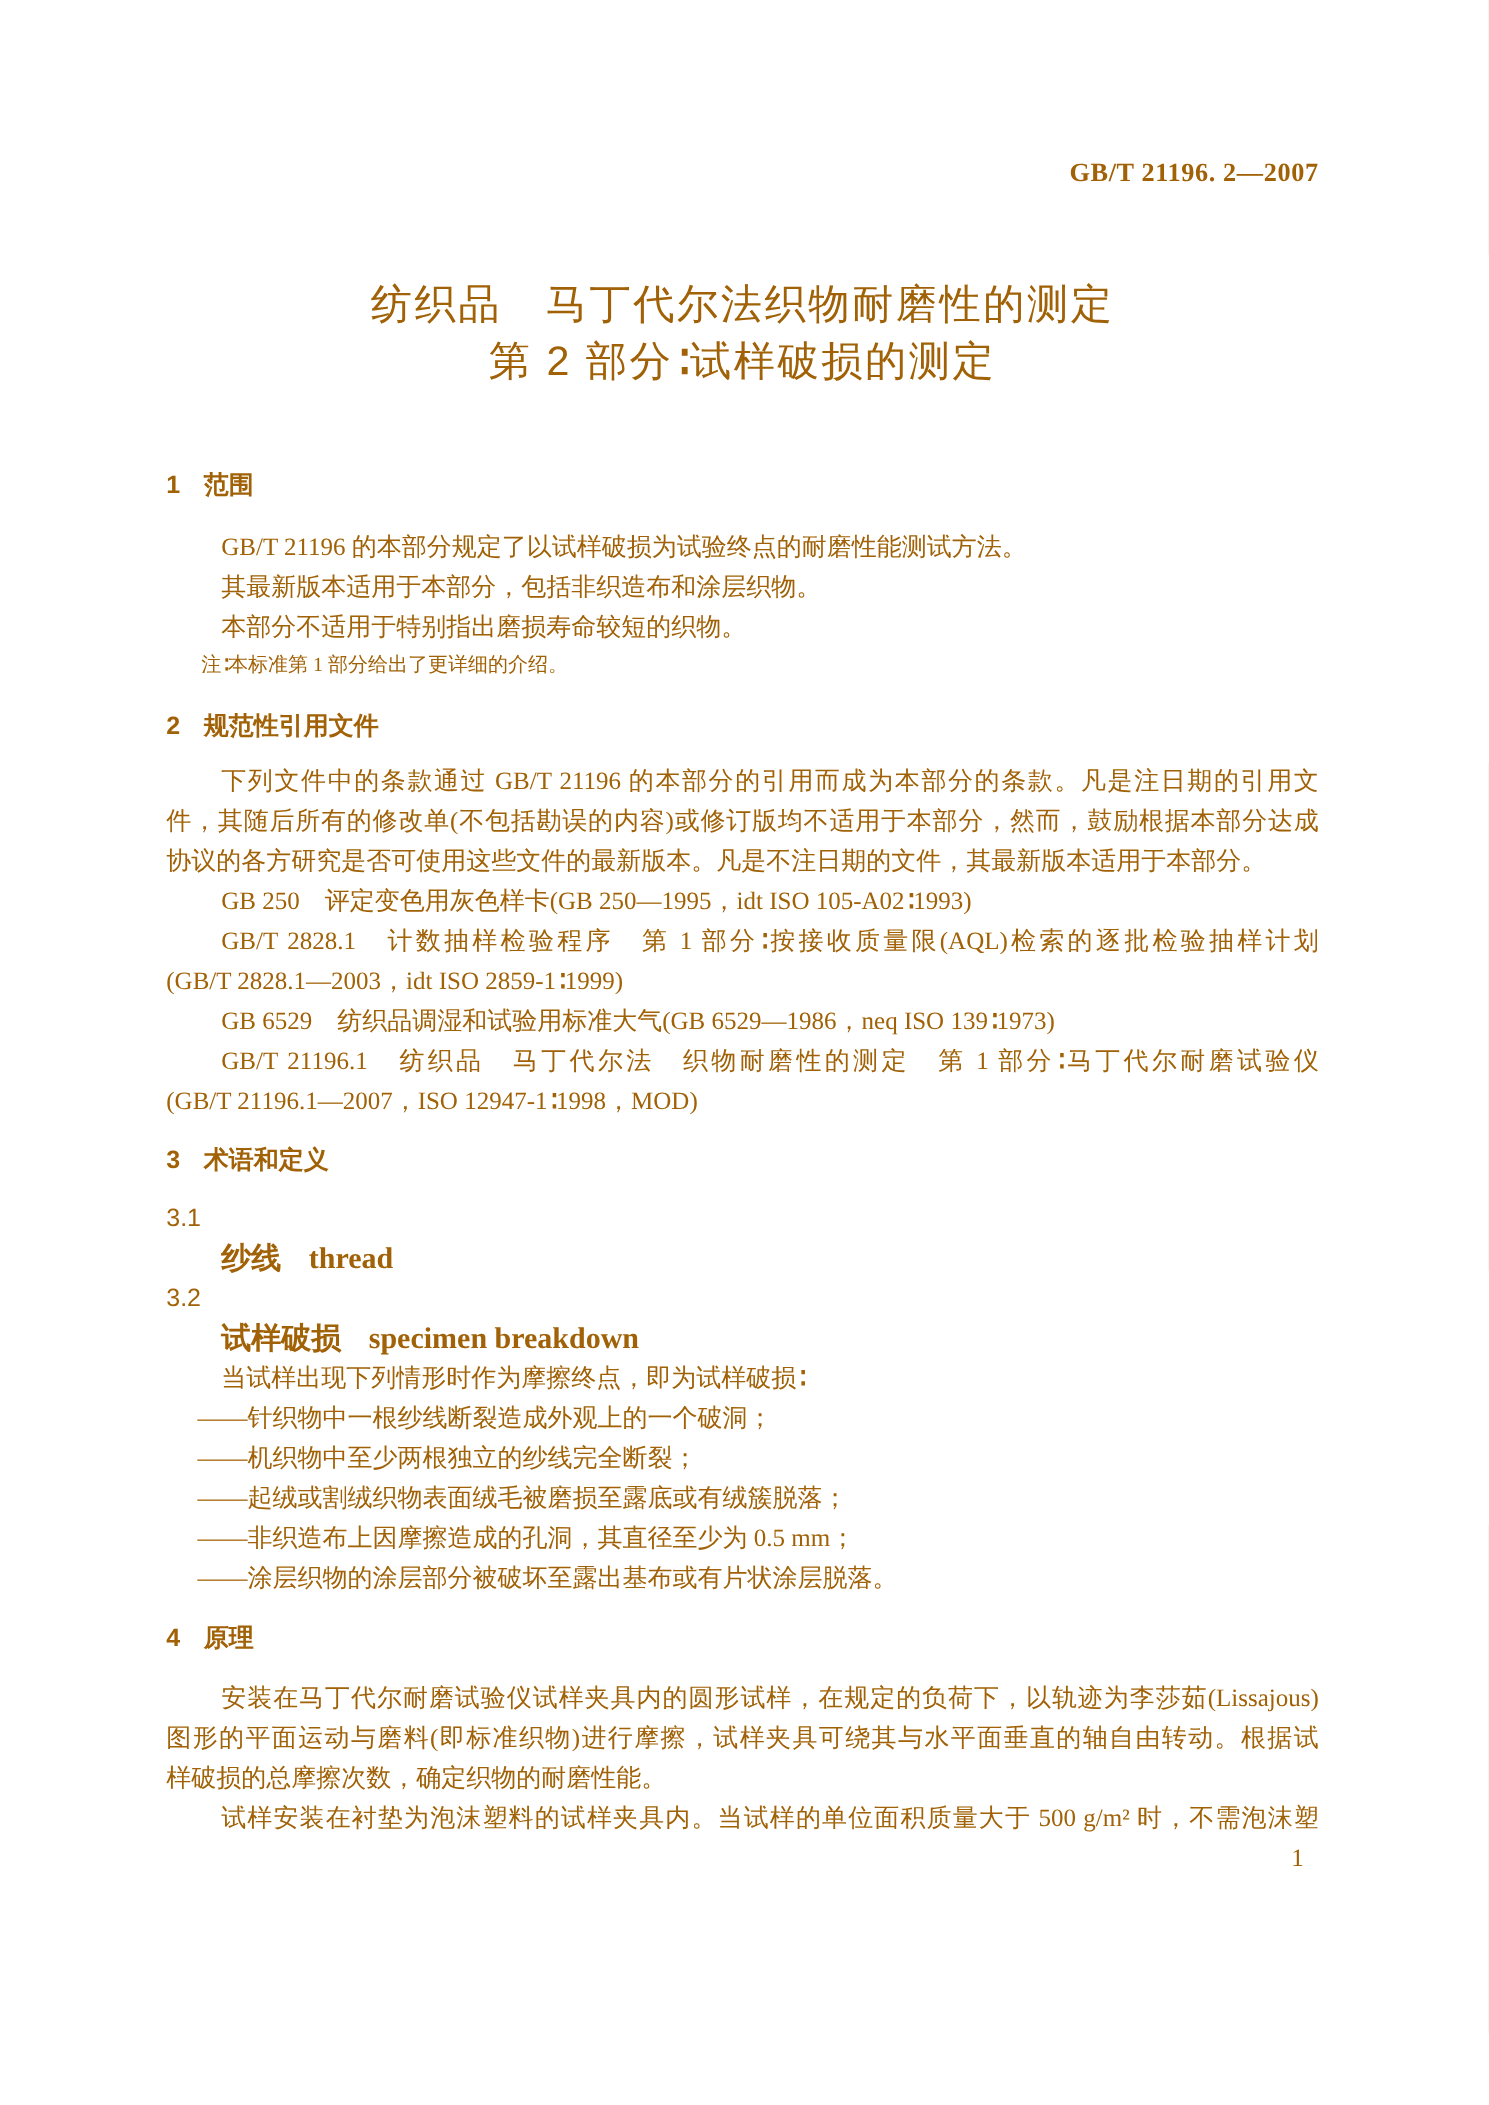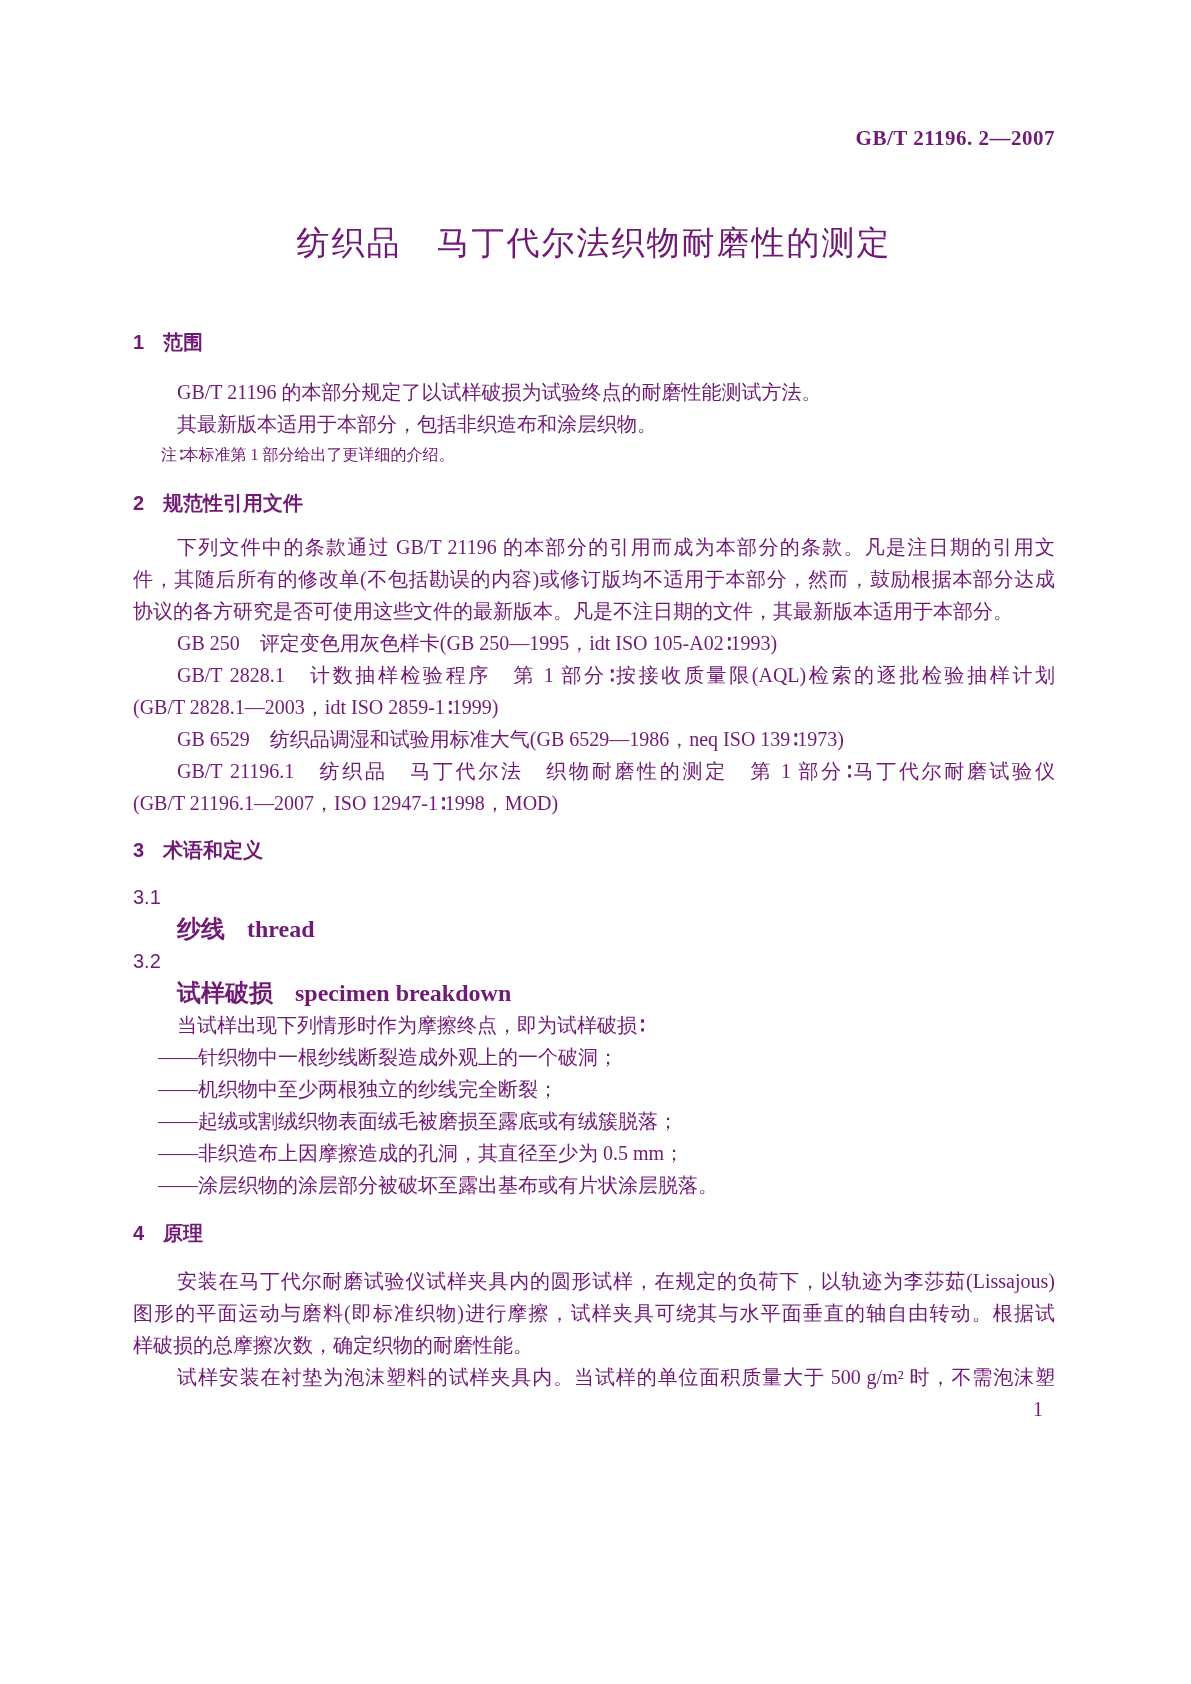--- a/index.html
+++ b/index.html
@@ -3,21 +3,21 @@
 <meta charset="utf-8">
 <style>
   * { margin: 0; padding: 0; box-sizing: border-box; }
   html,body { background: #e8e8e8; }
   .page {
     position: relative;
     width: 1191px;
     height: 1684px;
     margin: 0 auto;
     background: #ffffff;
-    color: #701a75;
+    color: #a16207;
     font-family: "Liberation Serif", serif;
     overflow: hidden;
   }
   .content {
     margin-left: 133px;
     width: 922px;
   }
   .header-code {
     padding-top: 127px;
     text-align: right;
@@ -89,29 +89,31 @@
 </head>
 <body>
 
 <div class="page">
   <div class="content">
 
     <div class="header-code">GB/T 21196. 2—2007</div>
 
     <div class="doc-title">
       <div>纺织品　马丁代尔法织物耐磨性的测定</div>
+      <div>第 2 部分∶试样破损的测定</div>
     </div>
 
     <div class="sec-heading" style="margin-top:63px">
       <span class="num">1</span>
       <span>范围</span>
     </div>
     <div class="block" style="margin-top:21px">
       <div class="line indent">GB/T 21196 的本部分规定了以试样破损为试验终点的耐磨性能测试方法。</div>
       <div class="line indent">其最新版本适用于本部分，包括非织造布和涂层织物。</div>
+      <div class="line indent">本部分不适用于特别指出磨损寿命较短的织物。</div>
       <div class="note-line" style="margin-top:2px">注∶本标准第 1 部分给出了更详细的介绍。</div>
     </div>
 
     <div class="sec-heading" style="margin-top:22px">
       <span class="num">2</span>
       <span>规范性引用文件</span>
     </div>
     <div class="block" style="margin-top:15px">
       <div class="line indent fill">下列文件中的条款通过 GB/T 21196 的本部分的引用而成为本部分的条款。凡是注日期的引用文</div>
       <div class="line fill">件，其随后所有的修改单(不包括勘误的内容)或修订版均不适用于本部分，然而，鼓励根据本部分达成</div>

